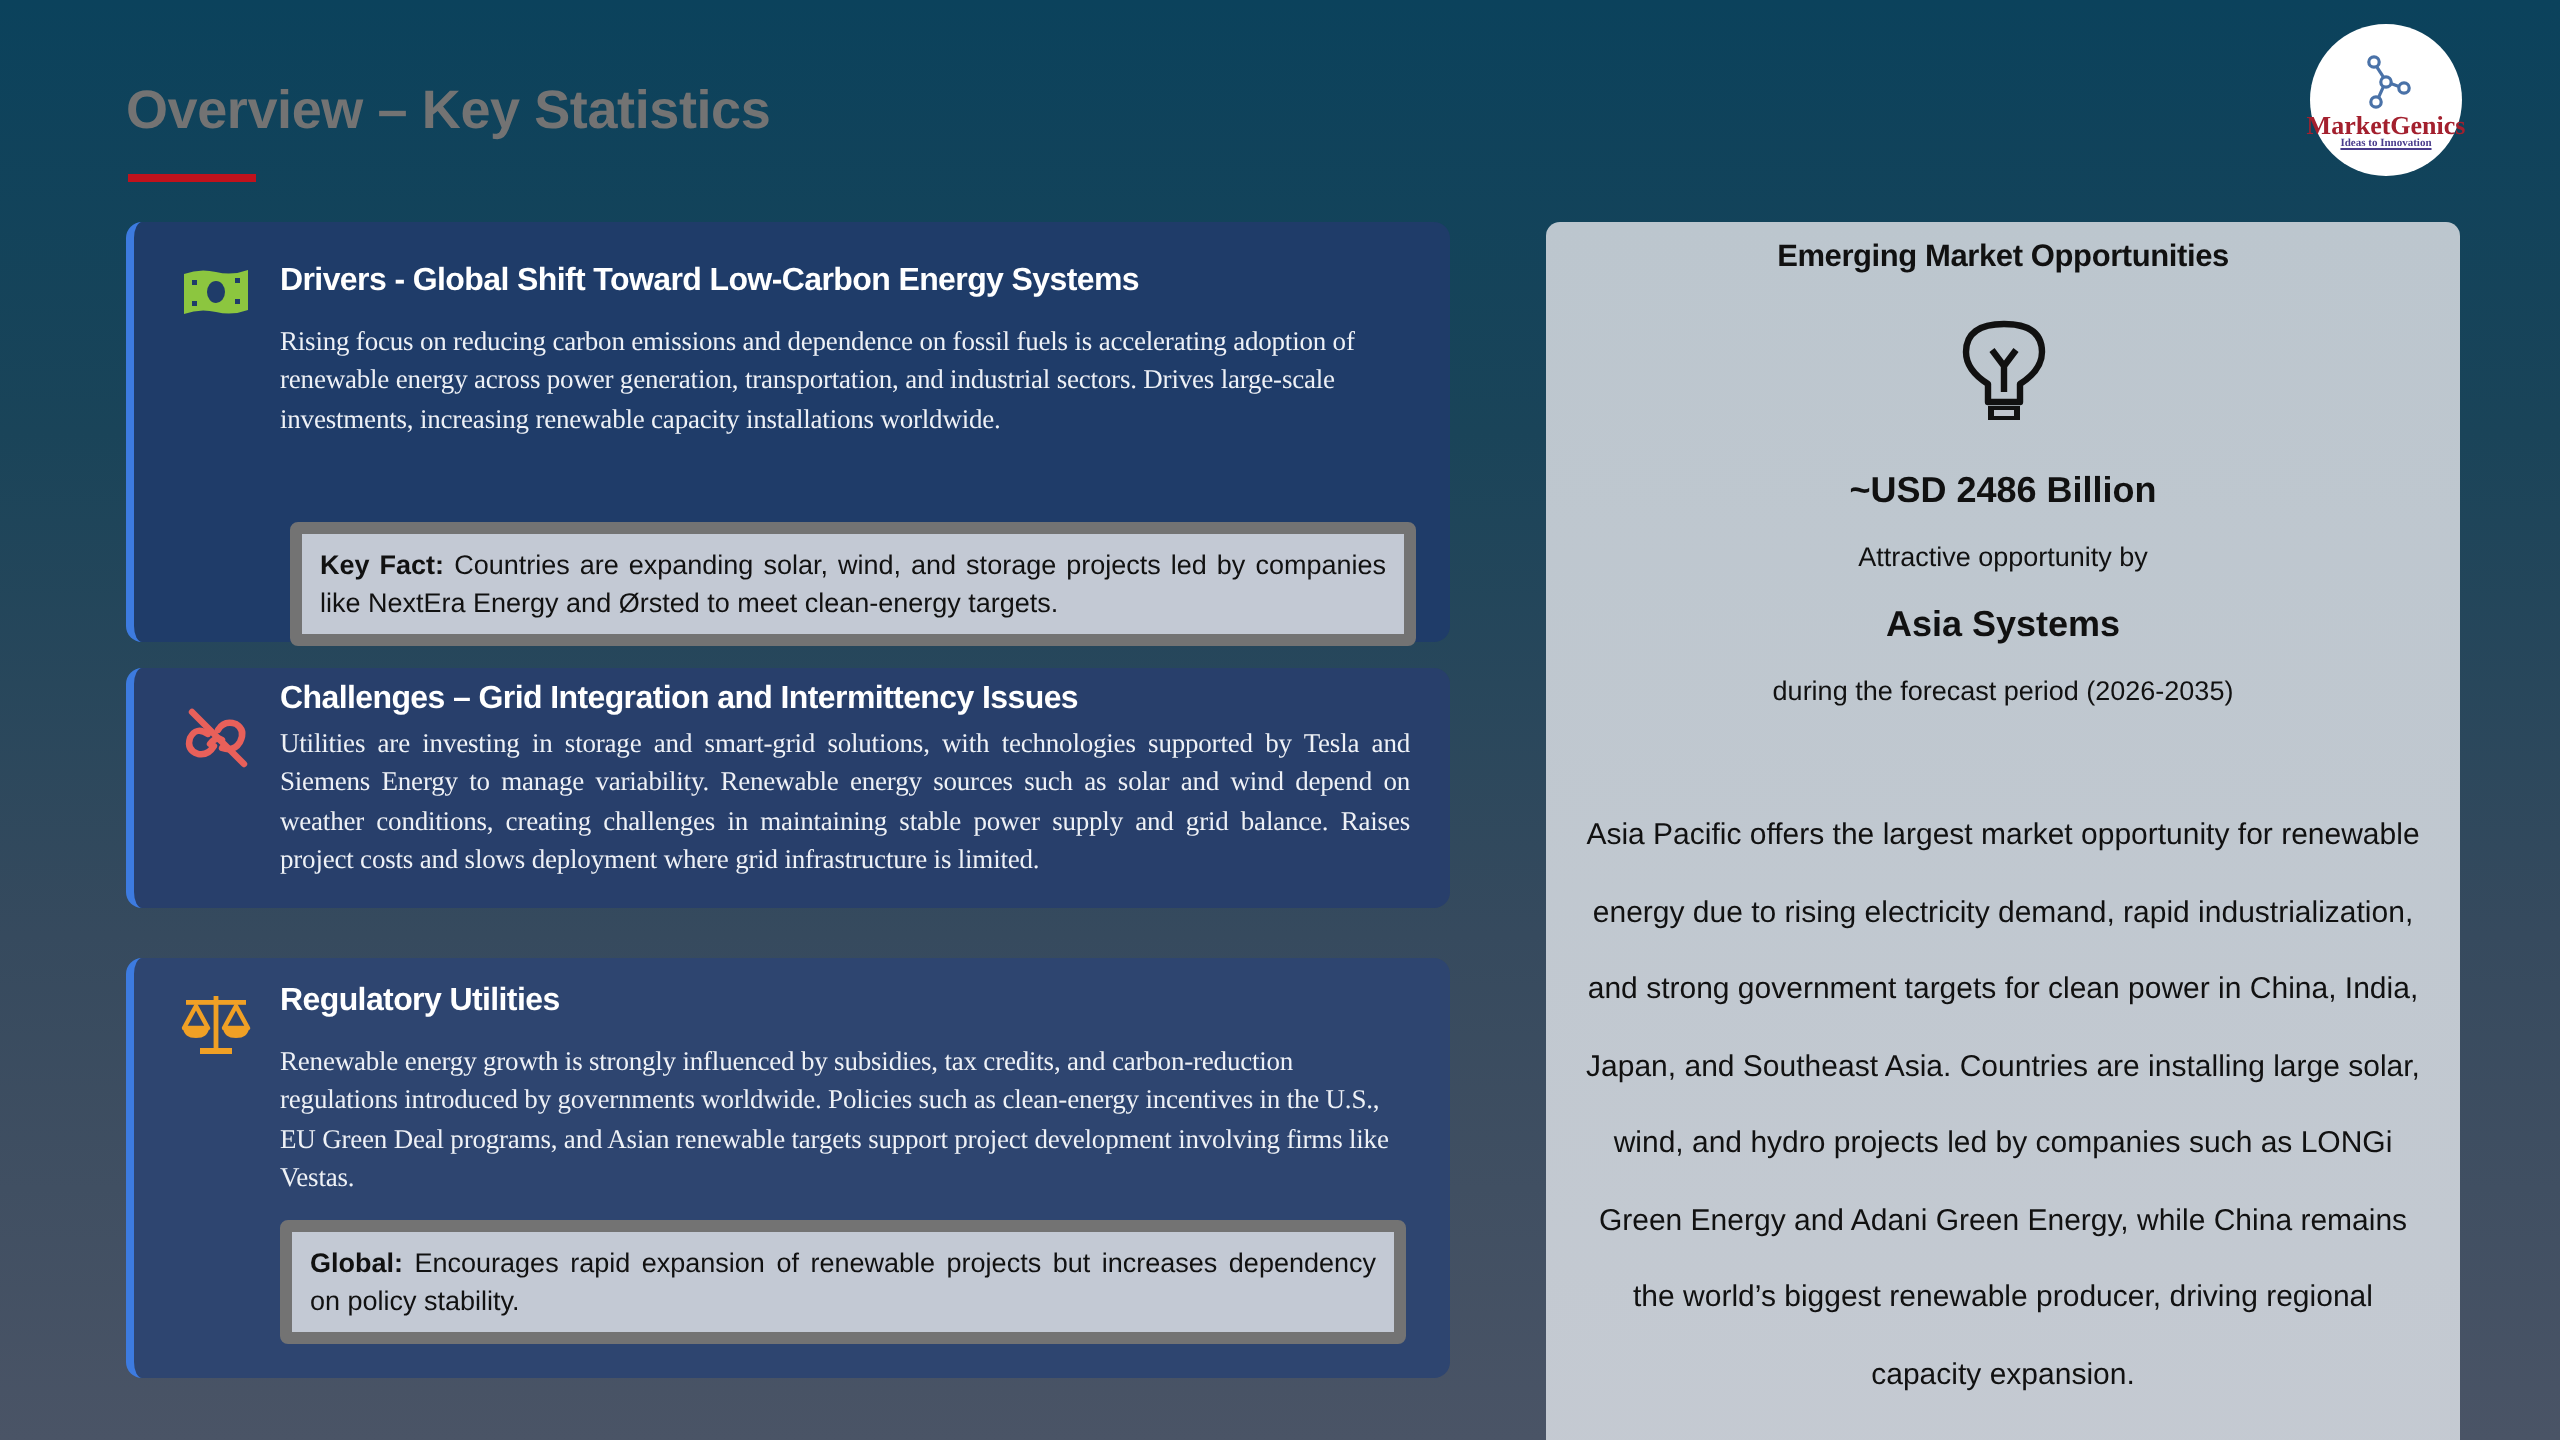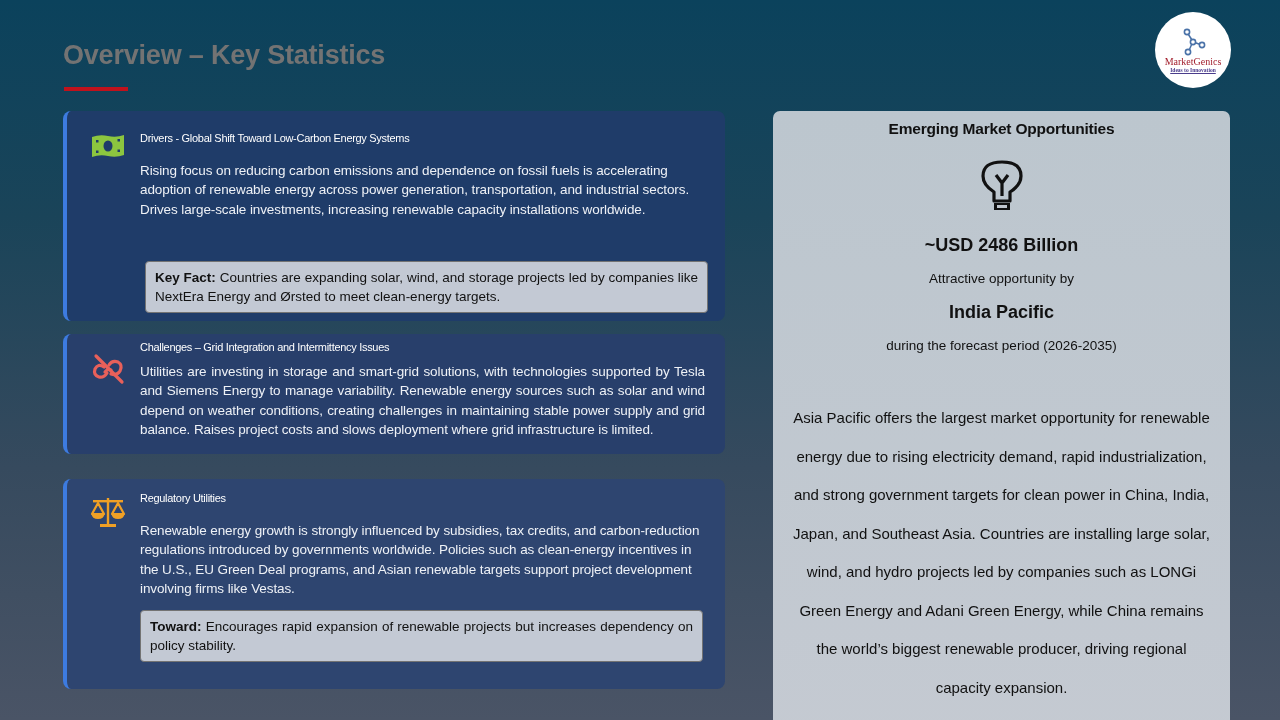--- a/index.html
+++ b/index.html
@@ -19,21 +19,21 @@
       position: absolute; left: 64px; top: 87px; width: 64px; height: 4px;
       background: #c0121c;
     }
     .logo {
       position: absolute; left: 1155px; top: 12px; width: 76px; height: 76px;
       border-radius: 50%; background: #ffffff;
       display: flex; flex-direction: column; align-items: center; justify-content: center;
     }
     .logo svg { width: 26px; height: 28px; margin-top: 2px; }
     .logo-name {
-      font-family: "Liberation Serif", serif; font-size: 10px; font-weight: normal;
+      font-family: "Liberation Serif", serif; font-size: 13px; font-weight: bold;
       color: #a3202e; line-height: 1; margin-top: 1px;
     }
     .logo-tag {
       font-family: "Liberation Serif", serif; font-size: 5.5px; font-weight: bold;
       color: #4a3c8c; text-decoration: underline; line-height: 1.2;
     }
 
     .card {
       position: absolute; left: 63px; width: 662px;
       background: #213d6b; border-radius: 8px;
@@ -42,31 +42,31 @@
     .card.c1 { top: 111px; height: 210px; background: #1f3c69; }
     .card.c2 { top: 334px; height: 120px; background: #283f6b; }
     .card.c3 { top: 479px; height: 210px; background: #2e4570; }
 
     .card-icon {
       position: absolute; left: 22px; width: 38px; height: 34px;
       display: flex; align-items: center; justify-content: center;
     }
     .card-title {
       position: absolute; left: 73px;
-      font-size: 11px; font-weight: normal; color: #ffffff; letter-spacing: -0.3px;
+      font-size: 16px; font-weight: bold; color: #ffffff; letter-spacing: -0.3px;
     }
     .card-body {
       position: absolute; left: 73px; width: 565px;
-      font-size: 13.5px; line-height: 19.3px; color: #eef1f6; letter-spacing: -0.1px;
+      font-size: 13.5px; line-height: 19.3px; color: #eef1f6; letter-spacing: -0.1px; font-family: Liberation Serif, serif;
     }
     .card-body.justify { text-align: justify; }
 
     .fact-box {
       position: absolute; left: 78px; width: 563px;
-      background: #c3c9d4; border-radius: 4px; border: 1px solid #737373;
+      background: #c3c9d4; border-radius: 4px; border: 6px solid #737373;
       padding: 6px 9px; color: #111;
       font-size: 13.5px; line-height: 19px; text-align: justify;
       text-align-last: left;
     }
     .fact-box b { font-weight: bold; }
 
     .right-panel {
       position: absolute; left: 773px; top: 111px; width: 457px; height: 672px;
       background: linear-gradient(180deg, #bcc6ce 0%, #c5cad2 100%);
       border-radius: 7px; color: #111;
@@ -148,34 +148,34 @@
         <path d="M2 17 L8 6 L14 17 Z" fill="none" stroke-width="2.2" stroke-linejoin="round"></path>
         <path d="M1.5 17 L14.5 17 Q14 22 8 22 Q2 22 1.5 17 Z" stroke="none"></path>
         <path d="M22 17 L28 6 L34 17 Z" fill="none" stroke-width="2.2" stroke-linejoin="round"></path>
         <path d="M21.5 17 L34.5 17 Q34 22 28 22 Q22 22 21.5 17 Z" stroke="none"></path>
       </g>
     </svg>
   </div>
   <div class="card-title" style="top:13px;">Regulatory Utilities</div>
   <div class="card-body" style="top:42px;">Renewable energy growth is strongly influenced by subsidies, tax credits, and carbon-reduction regulations introduced by governments worldwide. Policies such as clean-energy incentives in the U.S., EU Green Deal programs, and Asian renewable targets support project development involving firms like Vestas.</div>
   <div class="fact-box" style="top:131px; left:73px; width:563px;">
-    <b>Toward:</b><span> Encourages rapid expansion of renewable projects but increases dependency on policy stability.</span>
+    <b>Global:</b><span> Encourages rapid expansion of renewable projects but increases dependency on policy stability.</span>
   </div>
 </div>
 
 <div class="right-panel">
   <div class="rp-title">Emerging Market Opportunities</div>
   <div class="rp-bulb">
     <svg width="46" height="54" viewBox="0 0 46 54">
       <g fill="none" stroke="#111" stroke-width="3.2" stroke-linejoin="round">
         <path d="M15 42 L15 33 Q4 26 4 17 Q4 3 23 3 Q42 3 42 17 Q42 26 31 33 L31 42 Z"></path>
         <path d="M17 16 L23 24 L29 16 M23 24 L23 37"></path>
       </g>
       <rect x="15" y="44" width="16" height="7" fill="#111"></rect>
       <rect x="18" y="46" width="10" height="3" fill="#c0c6ce"></rect>
     </svg>
   </div>
   <div class="rp-value">~USD 2486 Billion</div>
   <div class="rp-sub1">Attractive opportunity  by</div>
-  <div class="rp-region">India Pacific</div>
+  <div class="rp-region">Asia Systems</div>
   <div class="rp-sub2">during the forecast period (2026-2035)</div>
   <div class="rp-desc">Asia Pacific offers the largest market opportunity  for renewable energy due to rising electricity demand, rapid industrialization, and strong government targets for clean power  in China, India, Japan, and Southeast Asia. Countries are installing large solar, wind, and hydro projects led by companies such as LONGi Green Energy and Adani Green Energy, while China remains the world’s biggest renewable producer,  driving regional capacity expansion.</div>
 </div>
 
 </body></html>

